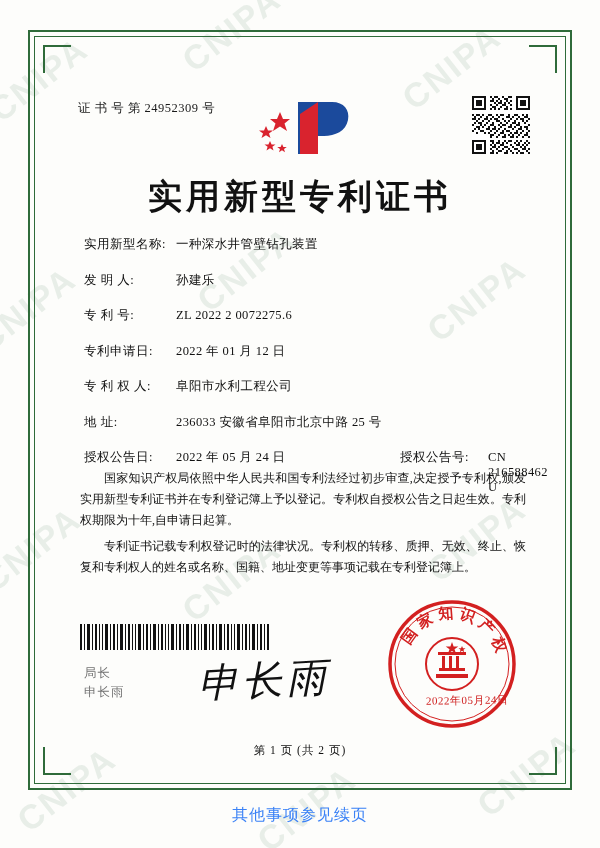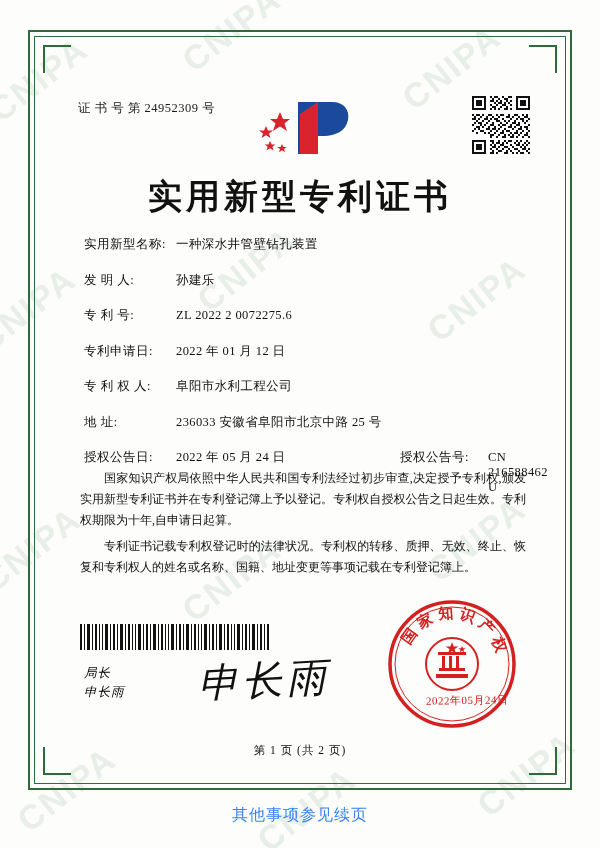--- a/index.html
+++ b/index.html
@@ -186,23 +186,22 @@
     width: 190px;
     height: 26px;
   }
 
   .sign-block {
     position: absolute;
     left: 36px;
     bottom: 68px;
     font-size: 12.5px;
     line-height: 19px;
-    color: #000000;
+    color: #737373;
     letter-spacing: 1px;
-    font-style: italic;
   }
 
   .signature {
     position: absolute;
     left: 150px;
     bottom: 62px;
     font-size: 40px;
     font-family: "Liberation Serif", "DejaVu Serif", serif;
     font-style: italic;
     color: #111;

